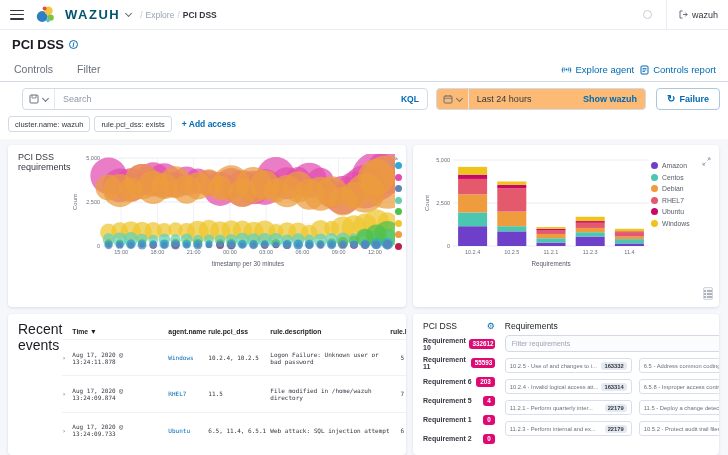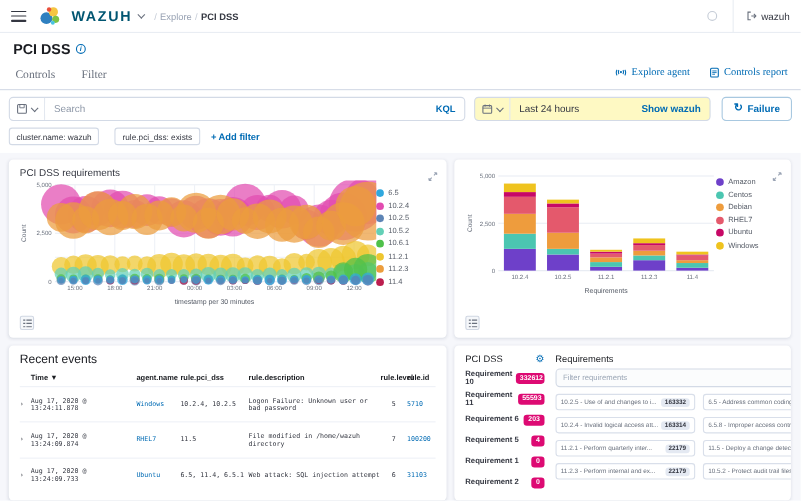--- a/index.html
+++ b/index.html
@@ -25,58 +25,58 @@
   .username { font-size:9px; color:#343741; margin-left:4px; }
 
   
   .titlebar { display:flex; align-items:center; padding:7px 12px 4px; }
   .page-title { font-size:13px; font-weight:600; color:#1a1c21; }
   .info-icon { width:9px; height:9px; border:1px solid #006bb4; color:#006bb4; border-radius:50%;
     font-size:6.5px; display:inline-flex; align-items:center; justify-content:center;
     margin-left:5px; font-style:italic; font-weight:bold; }
 
   
-  .tabsbar { display:flex; align-items:center; border-bottom:1px solid #d3dae6; padding:0 12px; height:26px;font-family:Liberation Serif, serif; }
+  .tabsbar { display:flex; align-items:flex-end; border-bottom:1px solid #d3dae6; padding:0 12px; height:26px; }
   .tab { font-size:10.5px; color:#69707d; padding:6px 2px; margin-right:20px; cursor:pointer; }
   .tab.active { color:#006bb4; font-weight:bold; border-bottom:2px solid #006bb4; }
-  .tab-actions { margin-left:auto; display:flex; align-items:center; gap:18px; padding-bottom:6px; }
+  .tab-actions { margin-left:auto; display:flex; align-items:center; gap:6px; padding-bottom:6px; }
   .action-link { display:flex; align-items:center; gap:4px; font-size:9.5px; color:#006bb4; cursor:pointer; }
 
   
-  .searchrow { display:flex; align-items:center; padding:6px 8px 4px; gap:8px; }
+  .searchrow { display:flex; align-items:center; padding:6px 8px 4px; gap:8px;margin-left:14px; }
   .searchbox { display:flex; align-items:center; width:417px; height:22px;
     border:1px solid #d3dae6; border-radius:4px; background:#fff; }
   .sb-left { display:flex; align-items:center; padding:0 6px; height:100%;
     border-right:1px solid #e3e8f0; cursor:pointer; }
   .search-input { flex:1; border:0; outline:0; font-size:9px; padding:0 8px;
     font-family:"Liberation Sans",sans-serif; color:#343741; }
   .search-input::placeholder { color:#8e98a8; }
   .kql { font-size:8.5px; font-weight:bold; color:#006bb4; padding:0 8px; cursor:pointer; }
   .datebox { display:flex; align-items:center; width:216px; height:22px;
-    border:1px solid #d3dae6; border-radius:4px; background:#fef9c3; }
+    border:1px solid #d3dae6; border-radius:4px; background:#fdba74; }
   .db-left { display:flex; align-items:center; gap:3px; padding:0 6px; height:100%;
     border-right:1px solid #e3e8f0; cursor:pointer; }
   .db-range { font-size:9px; color:#343741; padding:0 8px; flex:1; cursor:pointer; }
   .db-showdates { font-size:9px; font-weight:bold; color:#006bb4; padding:0 8px; cursor:pointer; }
   .refresh-btn { margin-left:2px; display:flex; align-items:center; gap:4px; height:22px;
     border:1px solid #a8c8e0; border-radius:4px; color:#006bb4; font-size:9px; font-weight:bold;
     background:#fff; padding:0 10px; cursor:pointer; }
   .refresh-glyph { font-size:10px; line-height:1; }
 
   
   .filterrow { display:flex; align-items:center; gap:6px; padding:2px 8px 7px; }
   .chip { font-size:7.5px; color:#343741; background:#fff; border:1px solid #d3dae6;
     border-radius:3px; padding:2.5px 6px; cursor:pointer; }
   .add-filter { font-size:8.5px; color:#006bb4; font-weight:bold; margin-left:4px; cursor:pointer; }
 
   
   .content { background:#f6f7fb; padding:6px 8px 8px; display:grid;
     grid-template-columns:398px 306px; grid-template-rows:162px 141px; gap:7px; height:321px; }
   .panel { background:#fff; border-radius:4px; box-shadow:0 1px 3px rgba(21,43,77,.12);
-    padding:7px 10px; display:flex; flex-direction:column; overflow:hidden; position:relative; }
+    padding:7px 10px; display:flex; flex-direction:row; overflow:hidden; position:relative; }
   .panel-title { font-size:9px; color:#343741; }
   .expand-icon { position:absolute; top:7px; right:8px; cursor:pointer; }
   .chart-wrap { display:flex; flex:1; margin-top:2px; }
   .legend { width:52px; display:flex; flex-direction:column; gap:4.5px; padding-top:8px; }
   .legend-item { display:flex; align-items:center; gap:4px; cursor:pointer; }
   .legend-dot { width:7px; height:7px; border-radius:50%; flex:0 0 auto; }
   .legend-label { font-size:6.8px; color:#555b66; white-space:nowrap; }
   .inspect-btn { width:13px; height:13px; border:1px solid #cfd6e2; border-radius:2px; background:#f5f7fa;
     display:flex; align-items:center; justify-content:center; cursor:pointer; margin-top:auto; }
 
@@ -203,25 +203,25 @@
     <span class="db-range">Last 24 hours</span>
     <span class="db-showdates">Show wazuh</span>
   </div>
   <button class="refresh-btn">
     <span class="refresh-glyph">↻</span>
     <span>Failure</span>
   </button>
 </div>
 
 <div class="filterrow">
-  <span id="chips" style="display: inline-flex; gap: 14px;">
+  <span id="chips" style="display: inline-flex; gap: 4px;">
       <span class="chip">cluster.name: wazuh</span>
       <span class="chip">rule.pci_dss: exists</span>
     </span>
-  <span class="add-filter">+ Add filter</span>
+  <span class="add-filter">+ Add access</span>
 </div>
 
 <div class="content">
 
   <div class="panel">
     <span class="panel-title">PCI DSS requirements</span>
     <span class="expand-icon">
       <svg width="9" height="9" viewBox="0 0 9 9">
           <path d="M5.5 3.5L8 1M8 1H5.8M8 1v2.2M3.5 5.5L1 8M1 8h2.2M1 8V5.8" stroke="#98a2b3" fill="none" stroke-width="1"></path>
         </svg>
@@ -585,21 +585,21 @@
         </div>
     </div>
     <span class="inspect-btn">
       <svg width="8" height="8" viewBox="0 0 8 8">
           <path d="M0 1h2M0 4h2M0 7h2M3 1h5M3 4h5M3 7h5" stroke="#69707d" stroke-width="1"></path>
         </svg>
     </span>
   </div>
 
   <div class="panel">
-    <span class="panel-title" style="font-size:11px;color:#1a1c21;">Recent events</span>
+    <span class="panel-title" style="font-size:14px;color:#1a1c21;">Recent events</span>
     <div class="re-table">
       <div class="re-head" id="re-head">
           <span class="c0"></span>
           <span class="c1">Time<span class="sort-caret">▼</span></span>
           <span class="c2">agent.name</span>
           <span class="c3">rule.pci_dss</span>
           <span class="c4">rule.description</span>
           <span class="c5">rule.level</span>
           <span class="c6">rule.id</span>
         </div>

